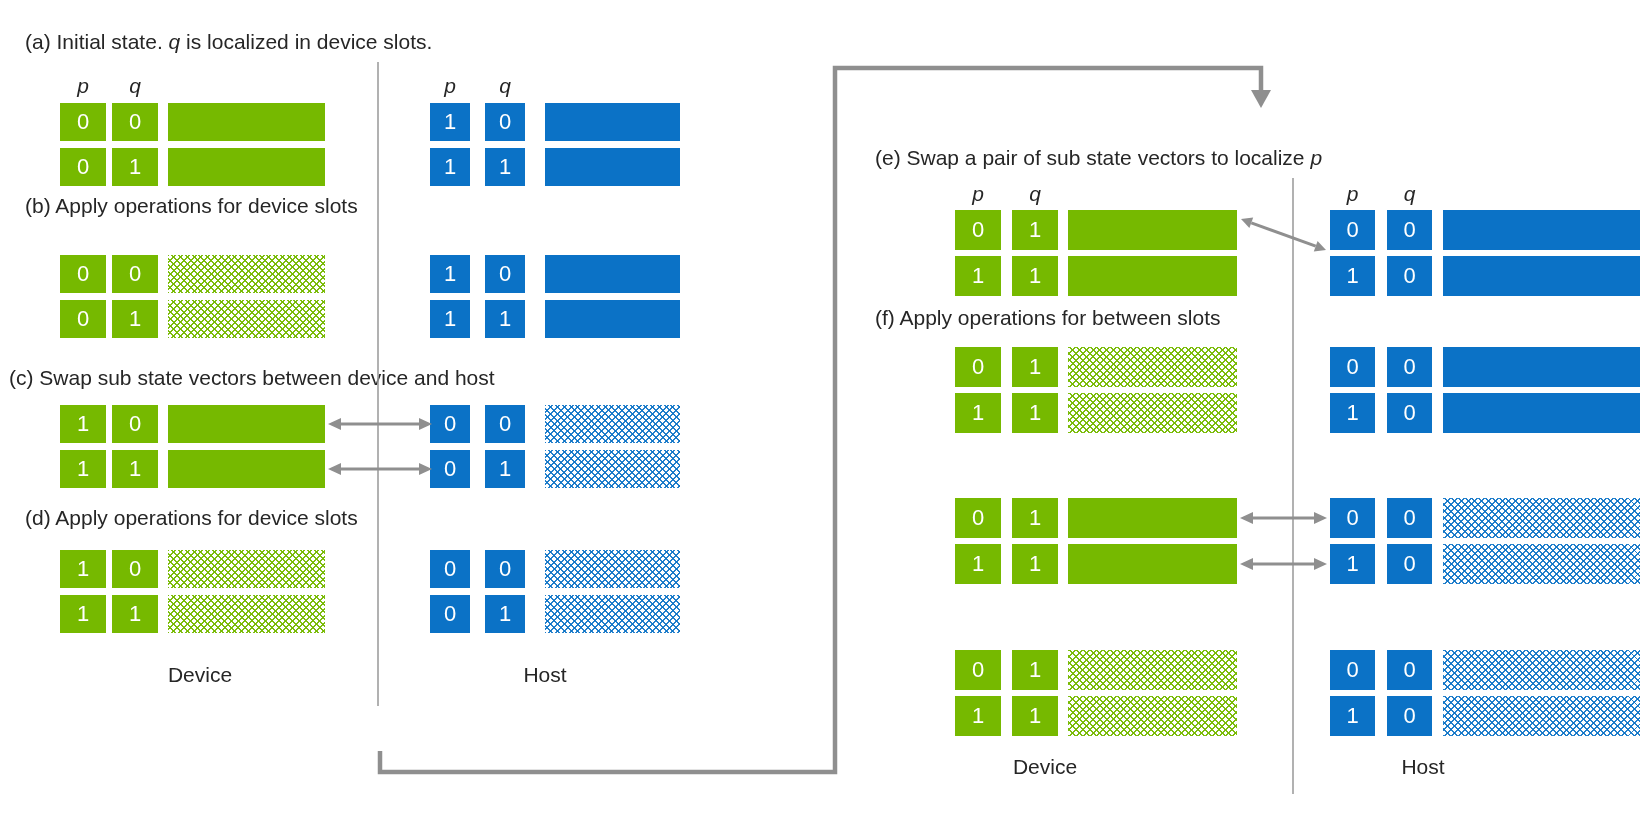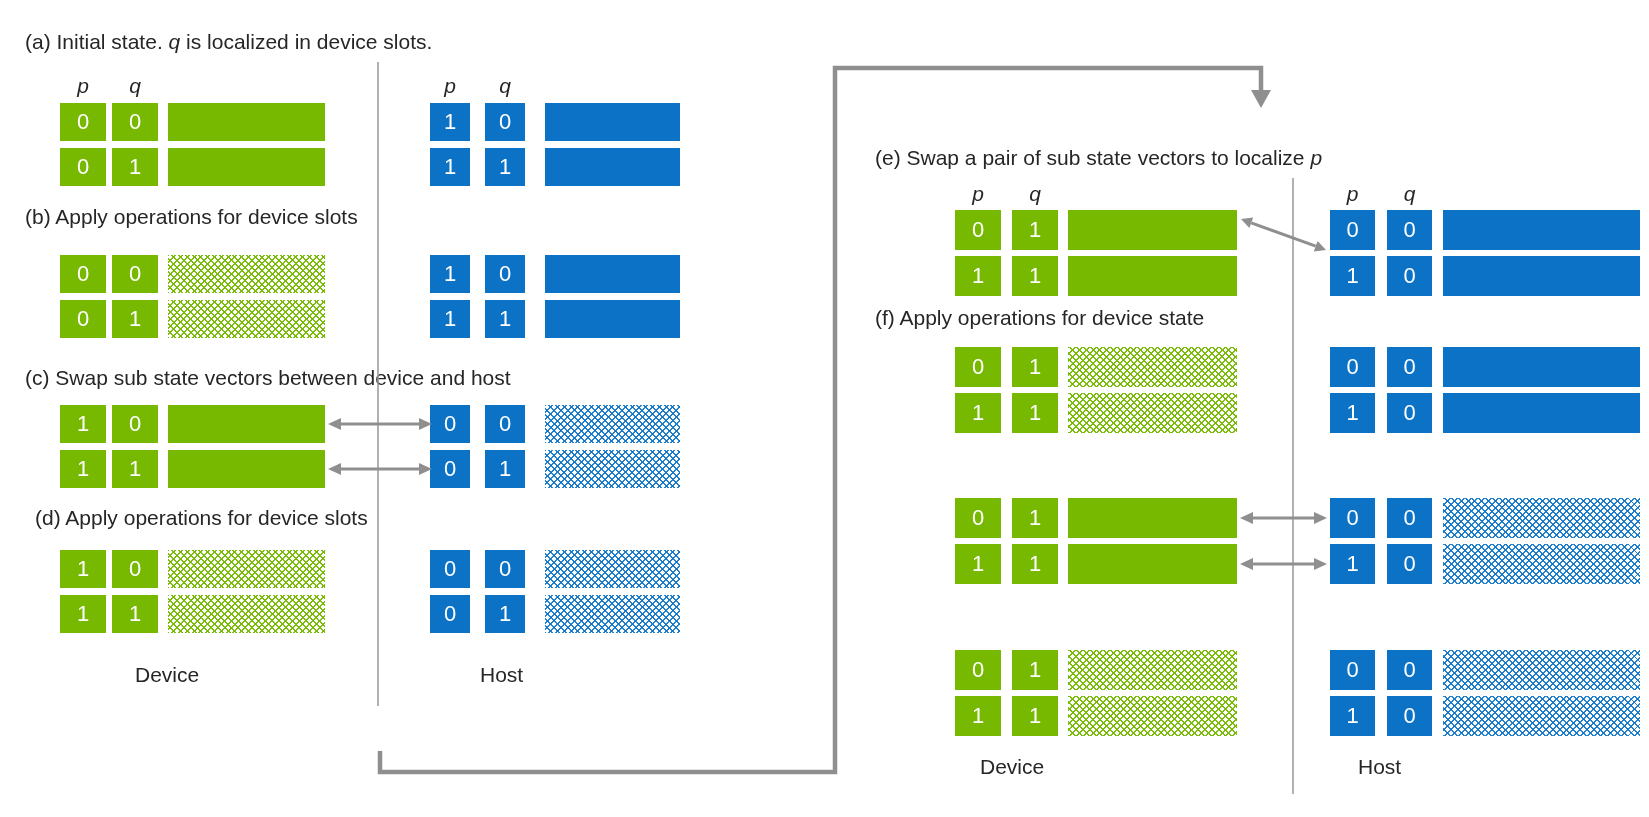--- a/index.html
+++ b/index.html
@@ -35,34 +35,34 @@
     background-color:#fff;
     background-image:
       repeating-linear-gradient(45deg,rgba(11,114,198,.9) 0 1.4px,transparent 1.4px 4.8px),
       repeating-linear-gradient(135deg,rgba(11,114,198,.9) 0 1.4px,transparent 1.4px 4.8px);
   }
   
   .hdr{height:30px;}
   .hdr .cell{background:transparent !important;color:#262626;font-style:italic;font-size:21px;align-items:flex-end;}
   .hdr-a{margin-bottom:19px;}
   .hdr-e{margin-bottom:4px;}
-  .caption{position:absolute;width:130px;font-size:21px;color:#262626;}
+  .caption{position:absolute;width:130px;text-align:center;font-size:21px;color:#262626;}
   .overlay{position:absolute;left:0;top:0;pointer-events:none;}
 </style>
 </head>
 <body>
 
 <div class="canvas">
 
   <div class="title" style="left:25px;top:30px"><span>(a) Initial state. </span><em>q</em><span> is localized in device slots.</span></div>
-  <div class="title" style="left:25px;top:205px"><span>(b) Apply operations for device slots</span></div>
-  <div class="title" style="left:25px;top:366px"><span>(c) Swap sub state vectors between device and host</span></div>
-  <div class="title" style="left:35px;top:506px"><span>(d) Apply operations for device slots</span></div>
+  <div class="title" style="left:25px;top:194px"><span>(b) Apply operations for device slots</span></div>
+  <div class="title" style="left:9px;top:366px"><span>(c) Swap sub state vectors between device and host</span></div>
+  <div class="title" style="left:25px;top:506px"><span>(d) Apply operations for device slots</span></div>
   <div class="title" style="left:875px;top:146px"><span>(e) Swap a pair of sub state vectors to localize </span><em>p</em></div>
-  <div class="title" style="left:875px;top:306px"><span>(f) Apply operations for device state</span></div>
+  <div class="title" style="left:875px;top:306px"><span>(f) Apply operations for between slots</span></div>
 
   <div class="grp left dev ldev" style="left:60px;top:58px">
     <div class="row hdr hdr-a">
       <div class="cell pbox">p</div>
       <div class="cell qbox">q</div>
     </div>
     <div class="row">
       <div class="cell pbox">0</div>
       <div class="cell qbox">0</div>
       <div class="bar" data-fill="solid"></div>

